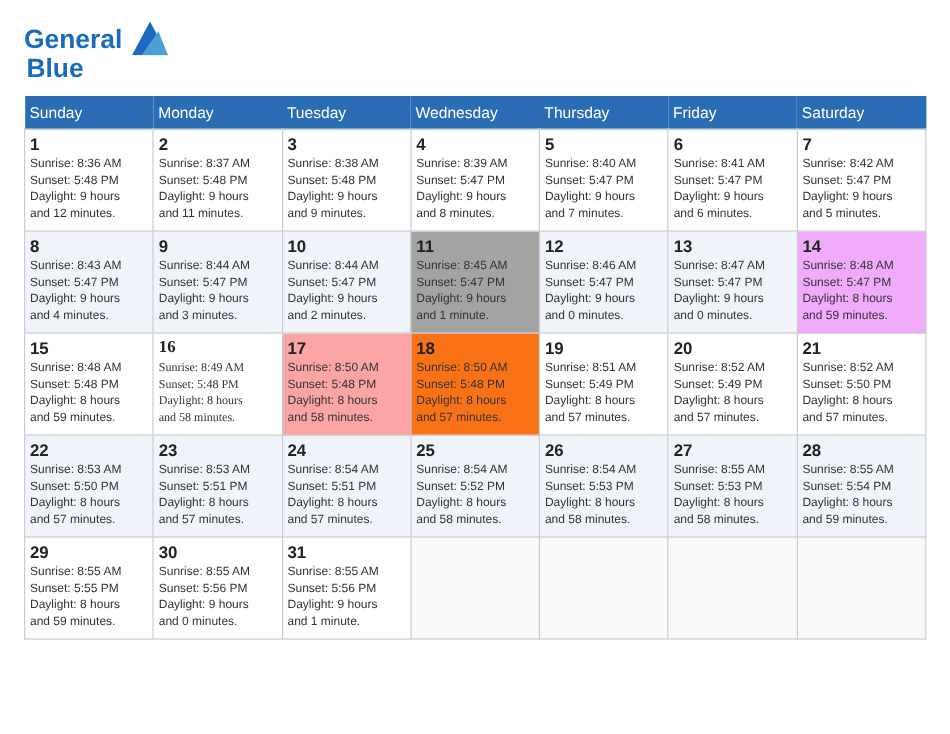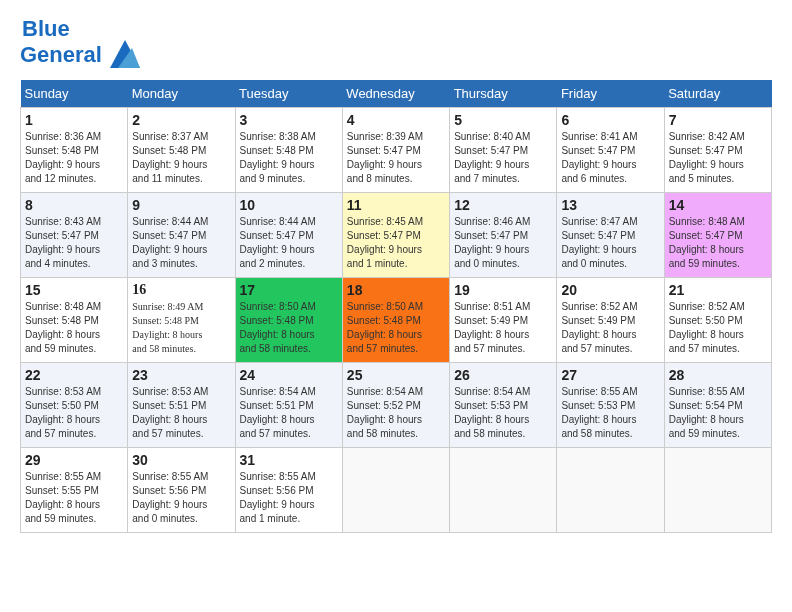--- a/index.html
+++ b/index.html
@@ -80,33 +80,33 @@
     td.empty {
       background-color: #f9f9f9;
     }
   </style>
 </head>
 <body>
 
 <div class="header">
   <div class="logo">
     <div>
-      <div style="font-size:22px;font-weight:bold;color:#333;margin-top:-4px;margin-left:2px;">
-        <span style="color:#1a6bbf;">Blue</span>
-      </div>
       <div style="display:flex;align-items:center;">
         <div style="font-size:22px;font-weight:bold;color:#333;line-height:1.1;">
           <span style="color:#1a6bbf;">General</span>
           <svg class="logo-icon" viewBox="0 0 30 28" width="30" height="28" style="display:inline-block;vertical-align:middle;margin-left:2px;">
             <polygon points="0,28 15,0 30,28" fill="#1a6bbf"></polygon>
             <polygon points="8,28 22,8 30,28" fill="#4a9fd4"></polygon>
           </svg>
         </div>
         <div style="font-size:22px;font-weight:bold;color:#333;margin-left:-2px;">
         </div>
+      </div>
+      <div style="font-size:22px;font-weight:bold;color:#333;margin-top:-4px;margin-left:2px;">
+        <span style="color:#1a6bbf;">Blue</span>
       </div>
     </div>
   </div>
   <div class="title-area">
     <div class="month-title"></div>
     <div class="location"></div>
   </div>
 </div>
 
 <table>
@@ -188,21 +188,21 @@
 Daylight: 9 hours
 and 3 minutes.</div>
         </td>
         <td style="background-color: rgb(240, 244, 250);">
           <span class="day-num">10</span>
           <div class="day-info" style="white-space: pre-line;">Sunrise: 8:44 AM
 Sunset: 5:47 PM
 Daylight: 9 hours
 and 2 minutes.</div>
         </td>
-        <td style="background-color: #fef9c3;">
+        <td style="background-color: #a3a3a3;">
           <span class="day-num">11</span>
           <div class="day-info" style="white-space: pre-line;">Sunrise: 8:45 AM
 Sunset: 5:47 PM
 Daylight: 9 hours
 and 1 minute.</div>
         </td>
         <td style="background-color: rgb(240, 244, 250);">
           <span class="day-num">12</span>
           <div class="day-info" style="white-space: pre-line;">Sunrise: 8:46 AM
 Sunset: 5:47 PM
@@ -232,21 +232,21 @@
 Daylight: 8 hours
 and 59 minutes.</div>
         </td>
         <td style="background-color: rgb(255, 255, 255); font-family: Liberation Serif, serif;">
           <span class="day-num">16</span>
           <div class="day-info" style="white-space: pre-line;">Sunrise: 8:49 AM
 Sunset: 5:48 PM
 Daylight: 8 hours
 and 58 minutes.</div>
         </td>
-        <td style="background-color: #22c55e;">
+        <td style="background-color: #fca5a5;">
           <span class="day-num">17</span>
           <div class="day-info" style="white-space: pre-line;">Sunrise: 8:50 AM
 Sunset: 5:48 PM
 Daylight: 8 hours
 and 58 minutes.</div>
         </td>
         <td style="background-color: #f97316;">
           <span class="day-num">18</span>
           <div class="day-info" style="white-space: pre-line;">Sunrise: 8:50 AM
 Sunset: 5:48 PM

